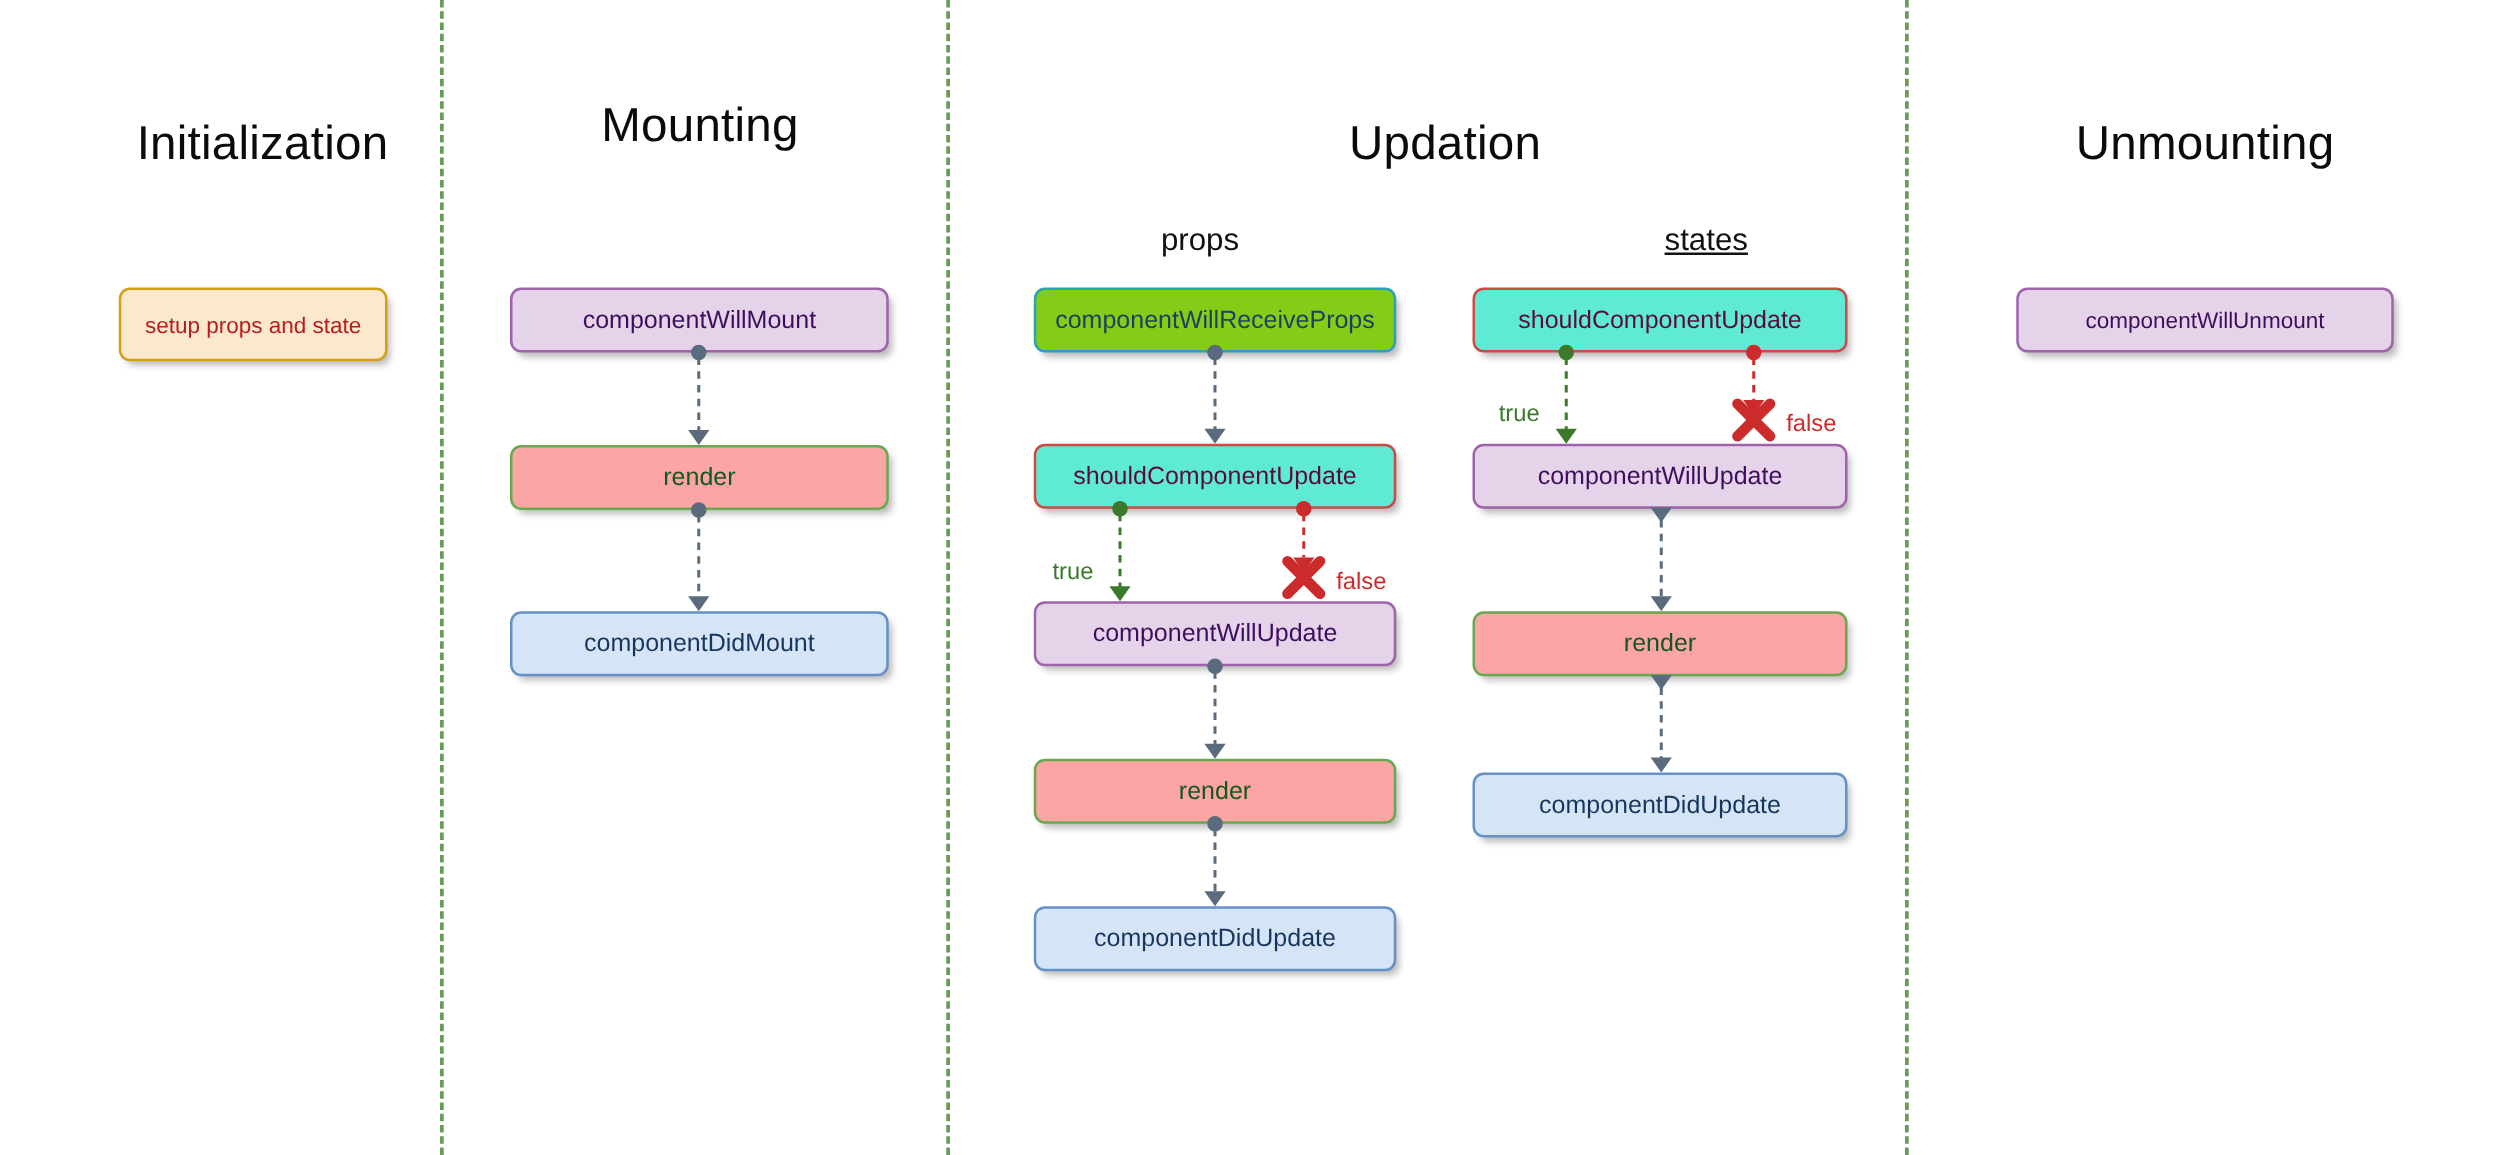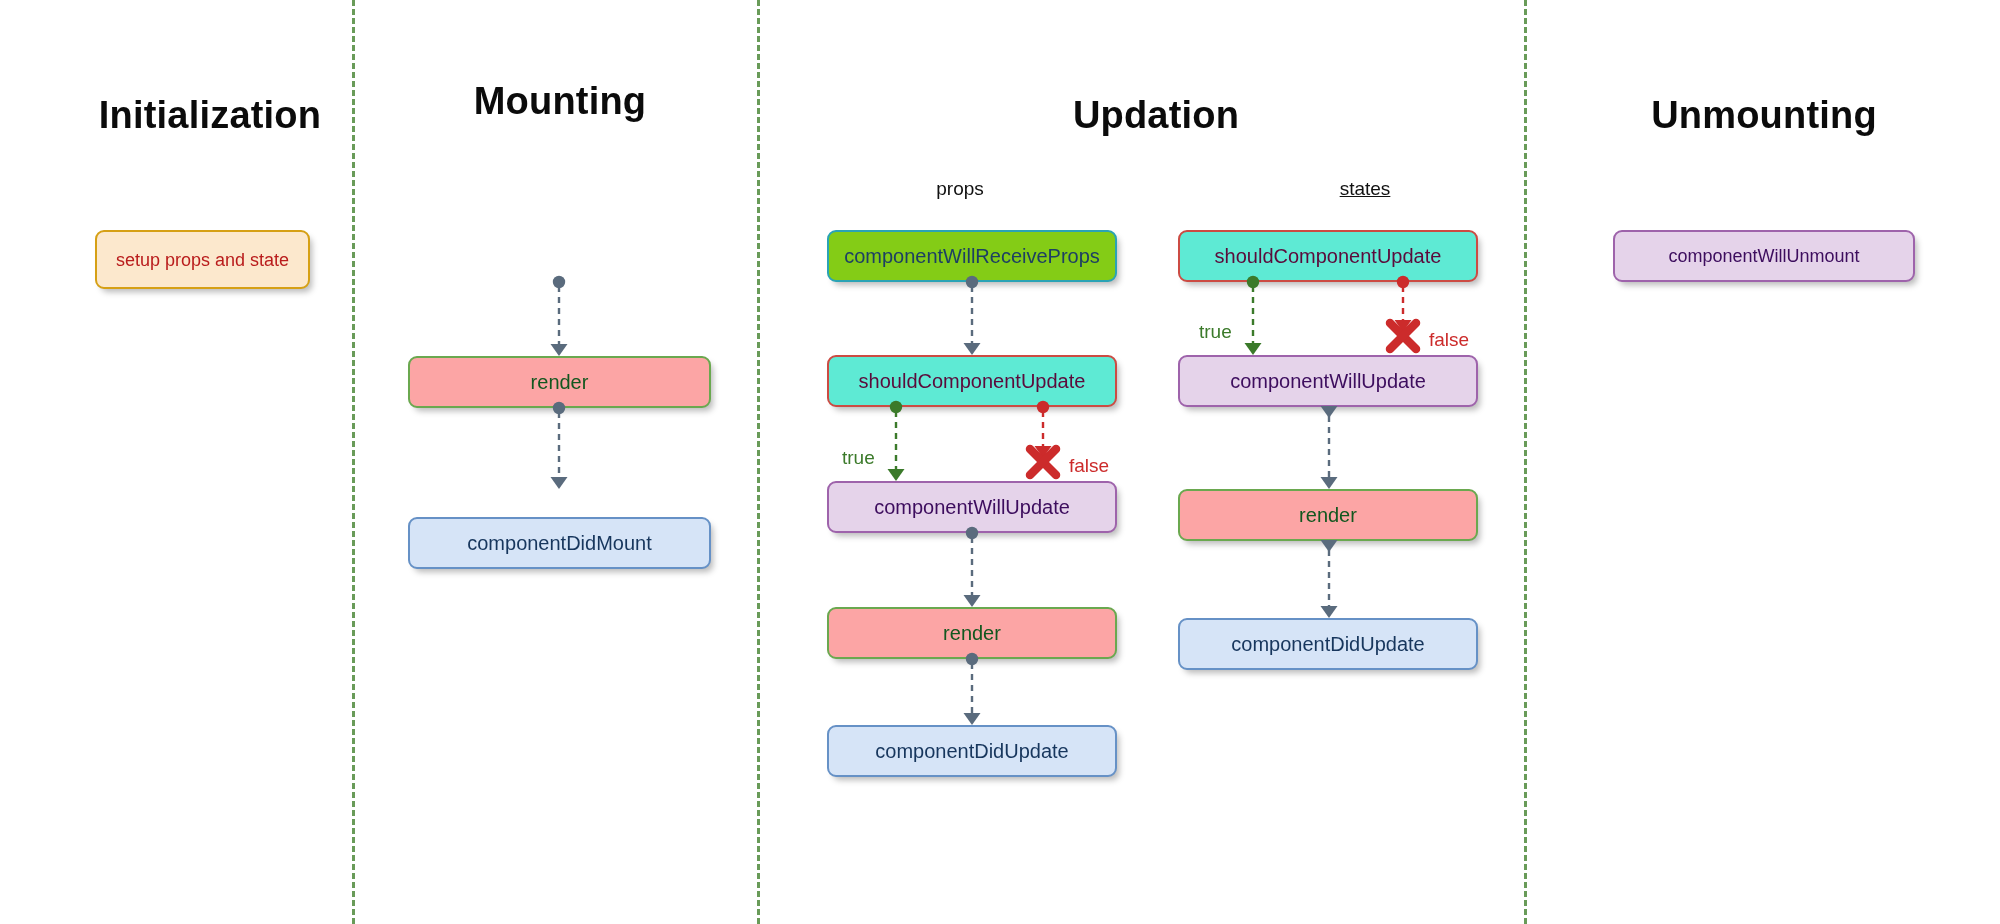--- a/index.html
+++ b/index.html
@@ -16,30 +16,30 @@
   .divider{
     position:absolute;top:0;width:0;height:924px;
     border-left:3px dashed #4f8a3d;
     opacity:.85;
   }
 
   
   .phase-title{
     position:absolute;
     font-size:38px;
-    font-weight:700;
+    font-weight:400;
     color:#0b0b0b;
     letter-spacing:.2px;
     white-space:nowrap;
     transform:translateX(-50%);
     text-align:left;
   }
   .sub-title{
     position:absolute;
-    font-size:19px;
+    font-size:25px;
     font-weight:400;
     color:#111;
     white-space:nowrap;
     transform:translateX(-50%);
     text-align:center;
   }
 
   
   .node{
     position:absolute;
@@ -85,22 +85,23 @@
     <div class="divider" style="left: 352px; border-left-color: rgb(79, 138, 61);"></div>
     <div class="divider" style="left: 757px; border-left-color: rgb(79, 138, 61);"></div>
     <div class="divider" style="left: 1524px; border-left-color: rgb(79, 138, 61);"></div>
     <div class="phase-title" style="left: 210px; top: 94px;">Initialization</div>
     <div class="phase-title" style="left: 560px; top: 80px;">Mounting</div>
     <div class="phase-title" style="left: 1156px; top: 94px;">Updation</div>
     <div class="phase-title" style="left: 1764px; top: 94px;">Unmounting</div>
     <div class="sub-title" style="left: 960px; top: 178px;">props</div>
     <div class="sub-title" style="left: 1365px; top: 178px; text-decoration: underline;">states</div>
     <div class="node n-orange small" style="left: 95px; top: 230px; width: 215px; height: 59px;">setup props and state</div>
+    <div class="node n-purple" style="left: 408px; top: 230px; width: 303px; height: 52px;">componentWillMount</div>
     <div class="node n-green" style="left: 408px; top: 356px; width: 303px; height: 52px;">render</div>
-    <div class="node n-blue" style="left: 408px; top: 489px; width: 303px; height: 52px; margin-top: 28px;">componentDidMount</div>
+    <div class="node n-blue" style="left: 408px; top: 489px; width: 303px; height: 52px;">componentDidMount</div>
     <div class="node n-cyan" style="left: 827px; top: 230px; width: 290px; height: 52px;">componentWillReceiveProps</div>
     <div class="node n-red" style="left: 827px; top: 355px; width: 290px; height: 52px;">shouldComponentUpdate</div>
     <div class="node n-purple" style="left: 827px; top: 481px; width: 290px; height: 52px;">componentWillUpdate</div>
     <div class="node n-green" style="left: 827px; top: 607px; width: 290px; height: 52px;">render</div>
     <div class="node n-blue" style="left: 827px; top: 725px; width: 290px; height: 52px;">componentDidUpdate</div>
     <div class="node n-red" style="left: 1178px; top: 230px; width: 300px; height: 52px;">shouldComponentUpdate</div>
     <div class="node n-purple" style="left: 1178px; top: 355px; width: 300px; height: 52px;">componentWillUpdate</div>
     <div class="node n-green" style="left: 1178px; top: 489px; width: 300px; height: 52px;">render</div>
     <div class="node n-blue" style="left: 1178px; top: 618px; width: 300px; height: 52px;">componentDidUpdate</div>
     <div class="node n-purple small" style="left: 1613px; top: 230px; width: 302px; height: 52px;">componentWillUnmount</div>

